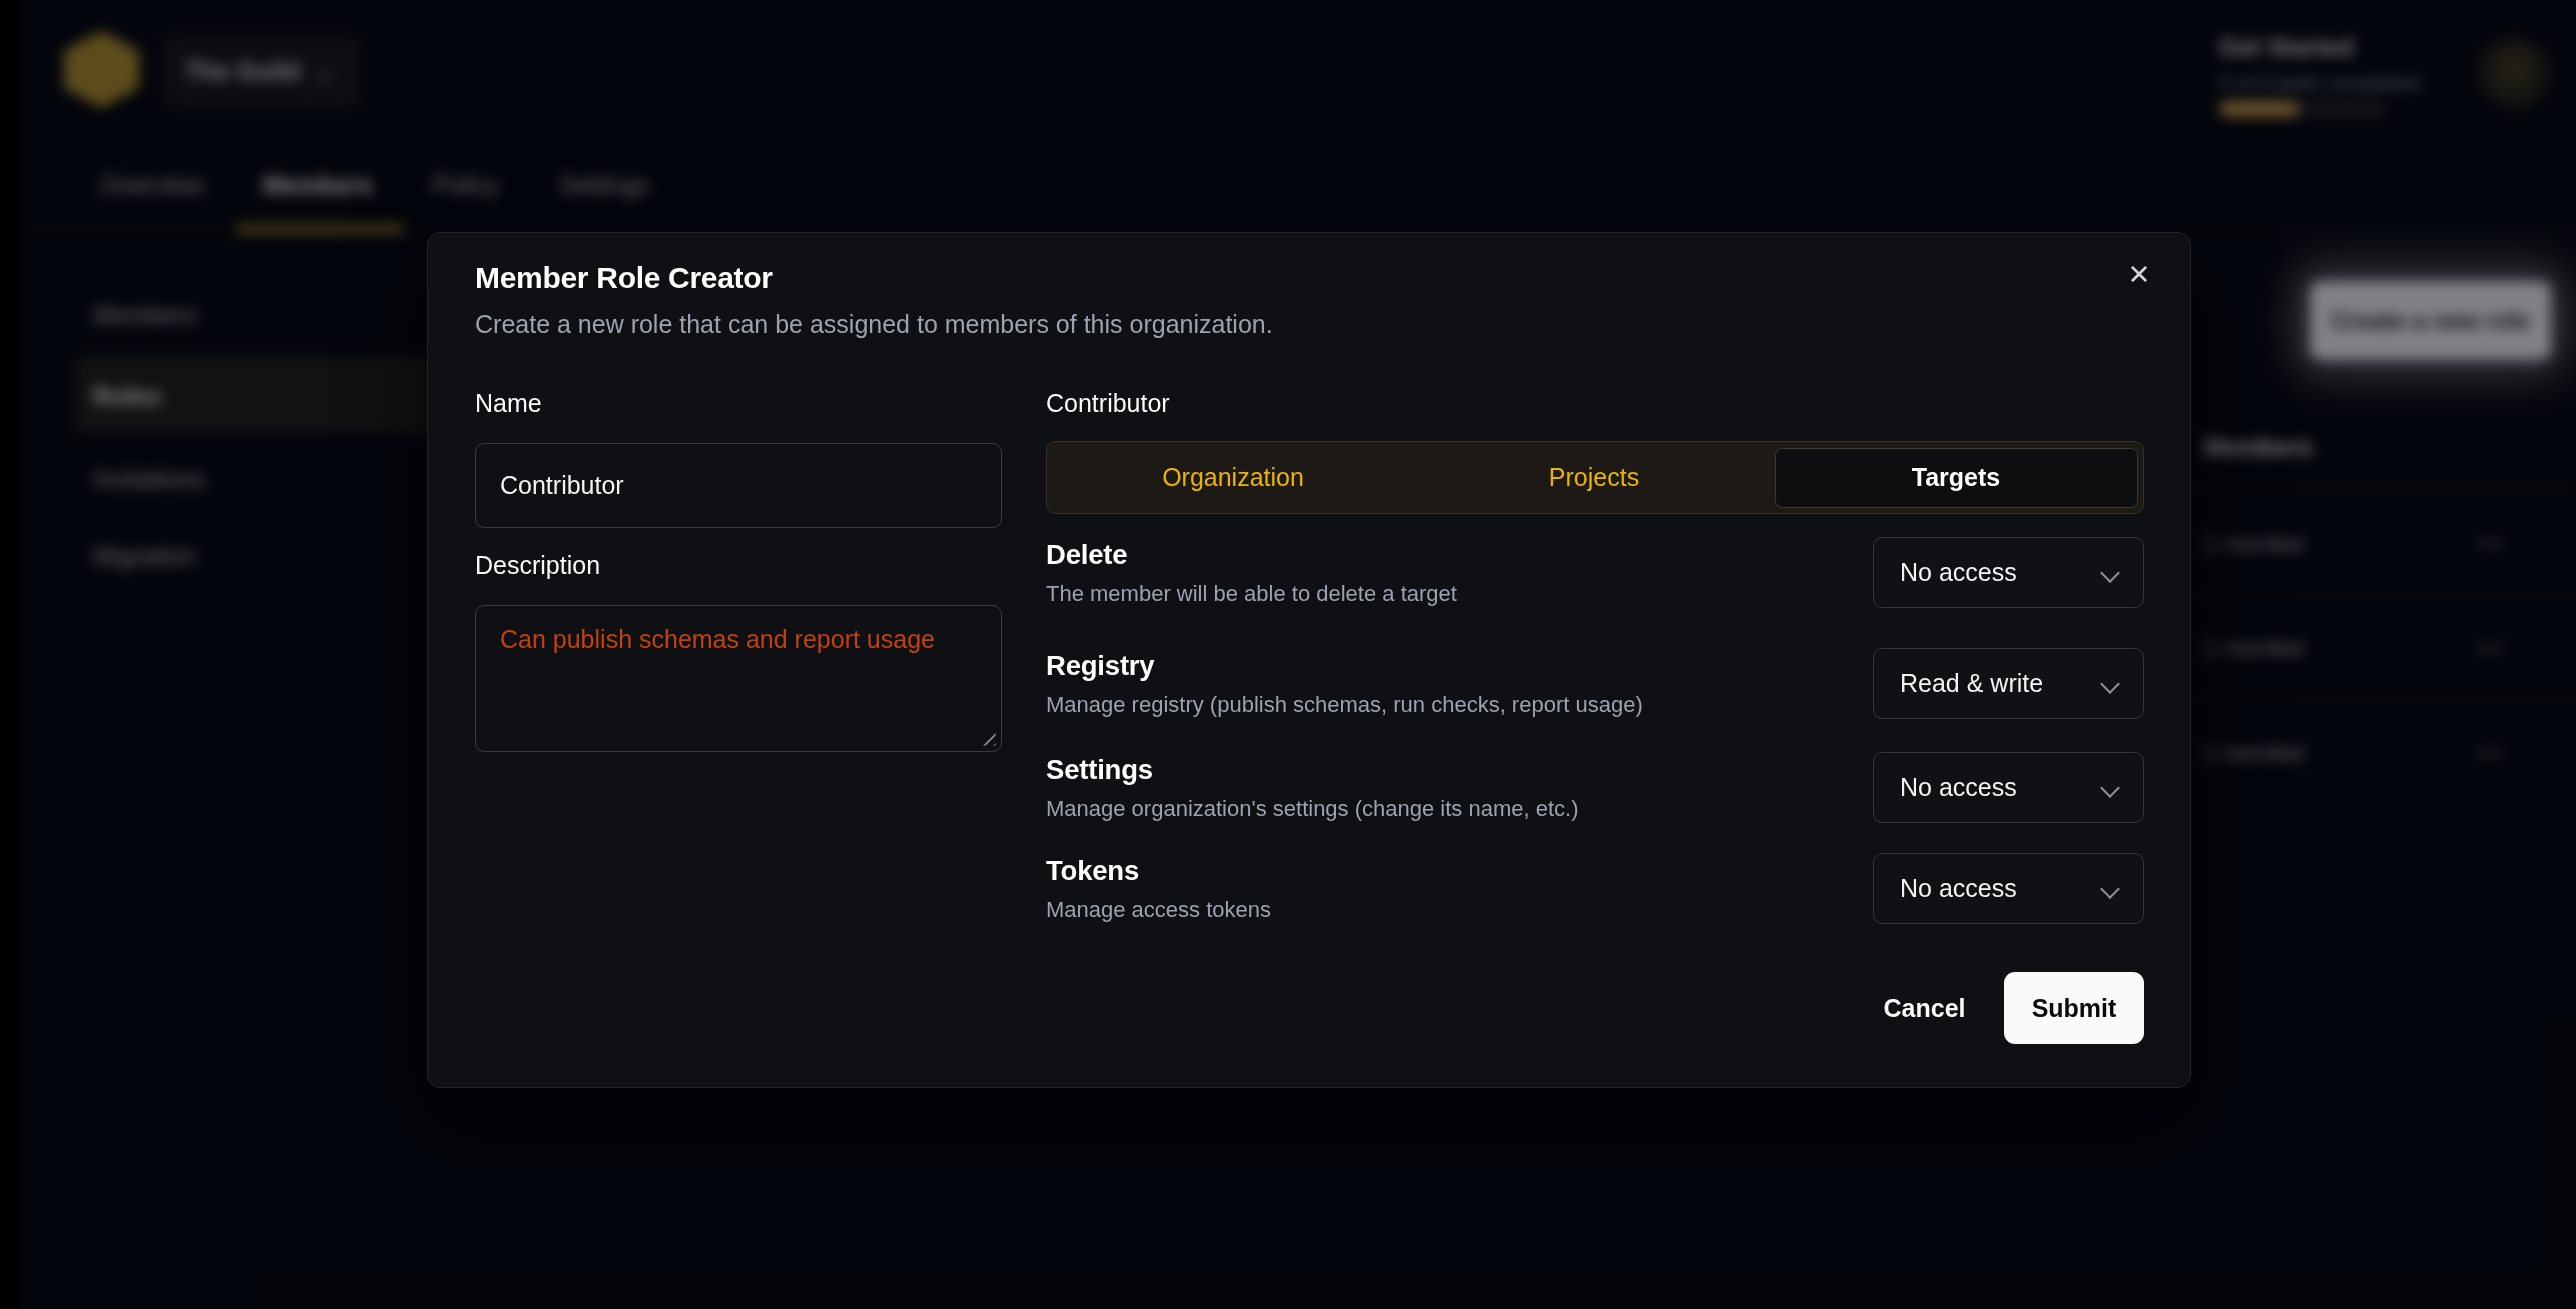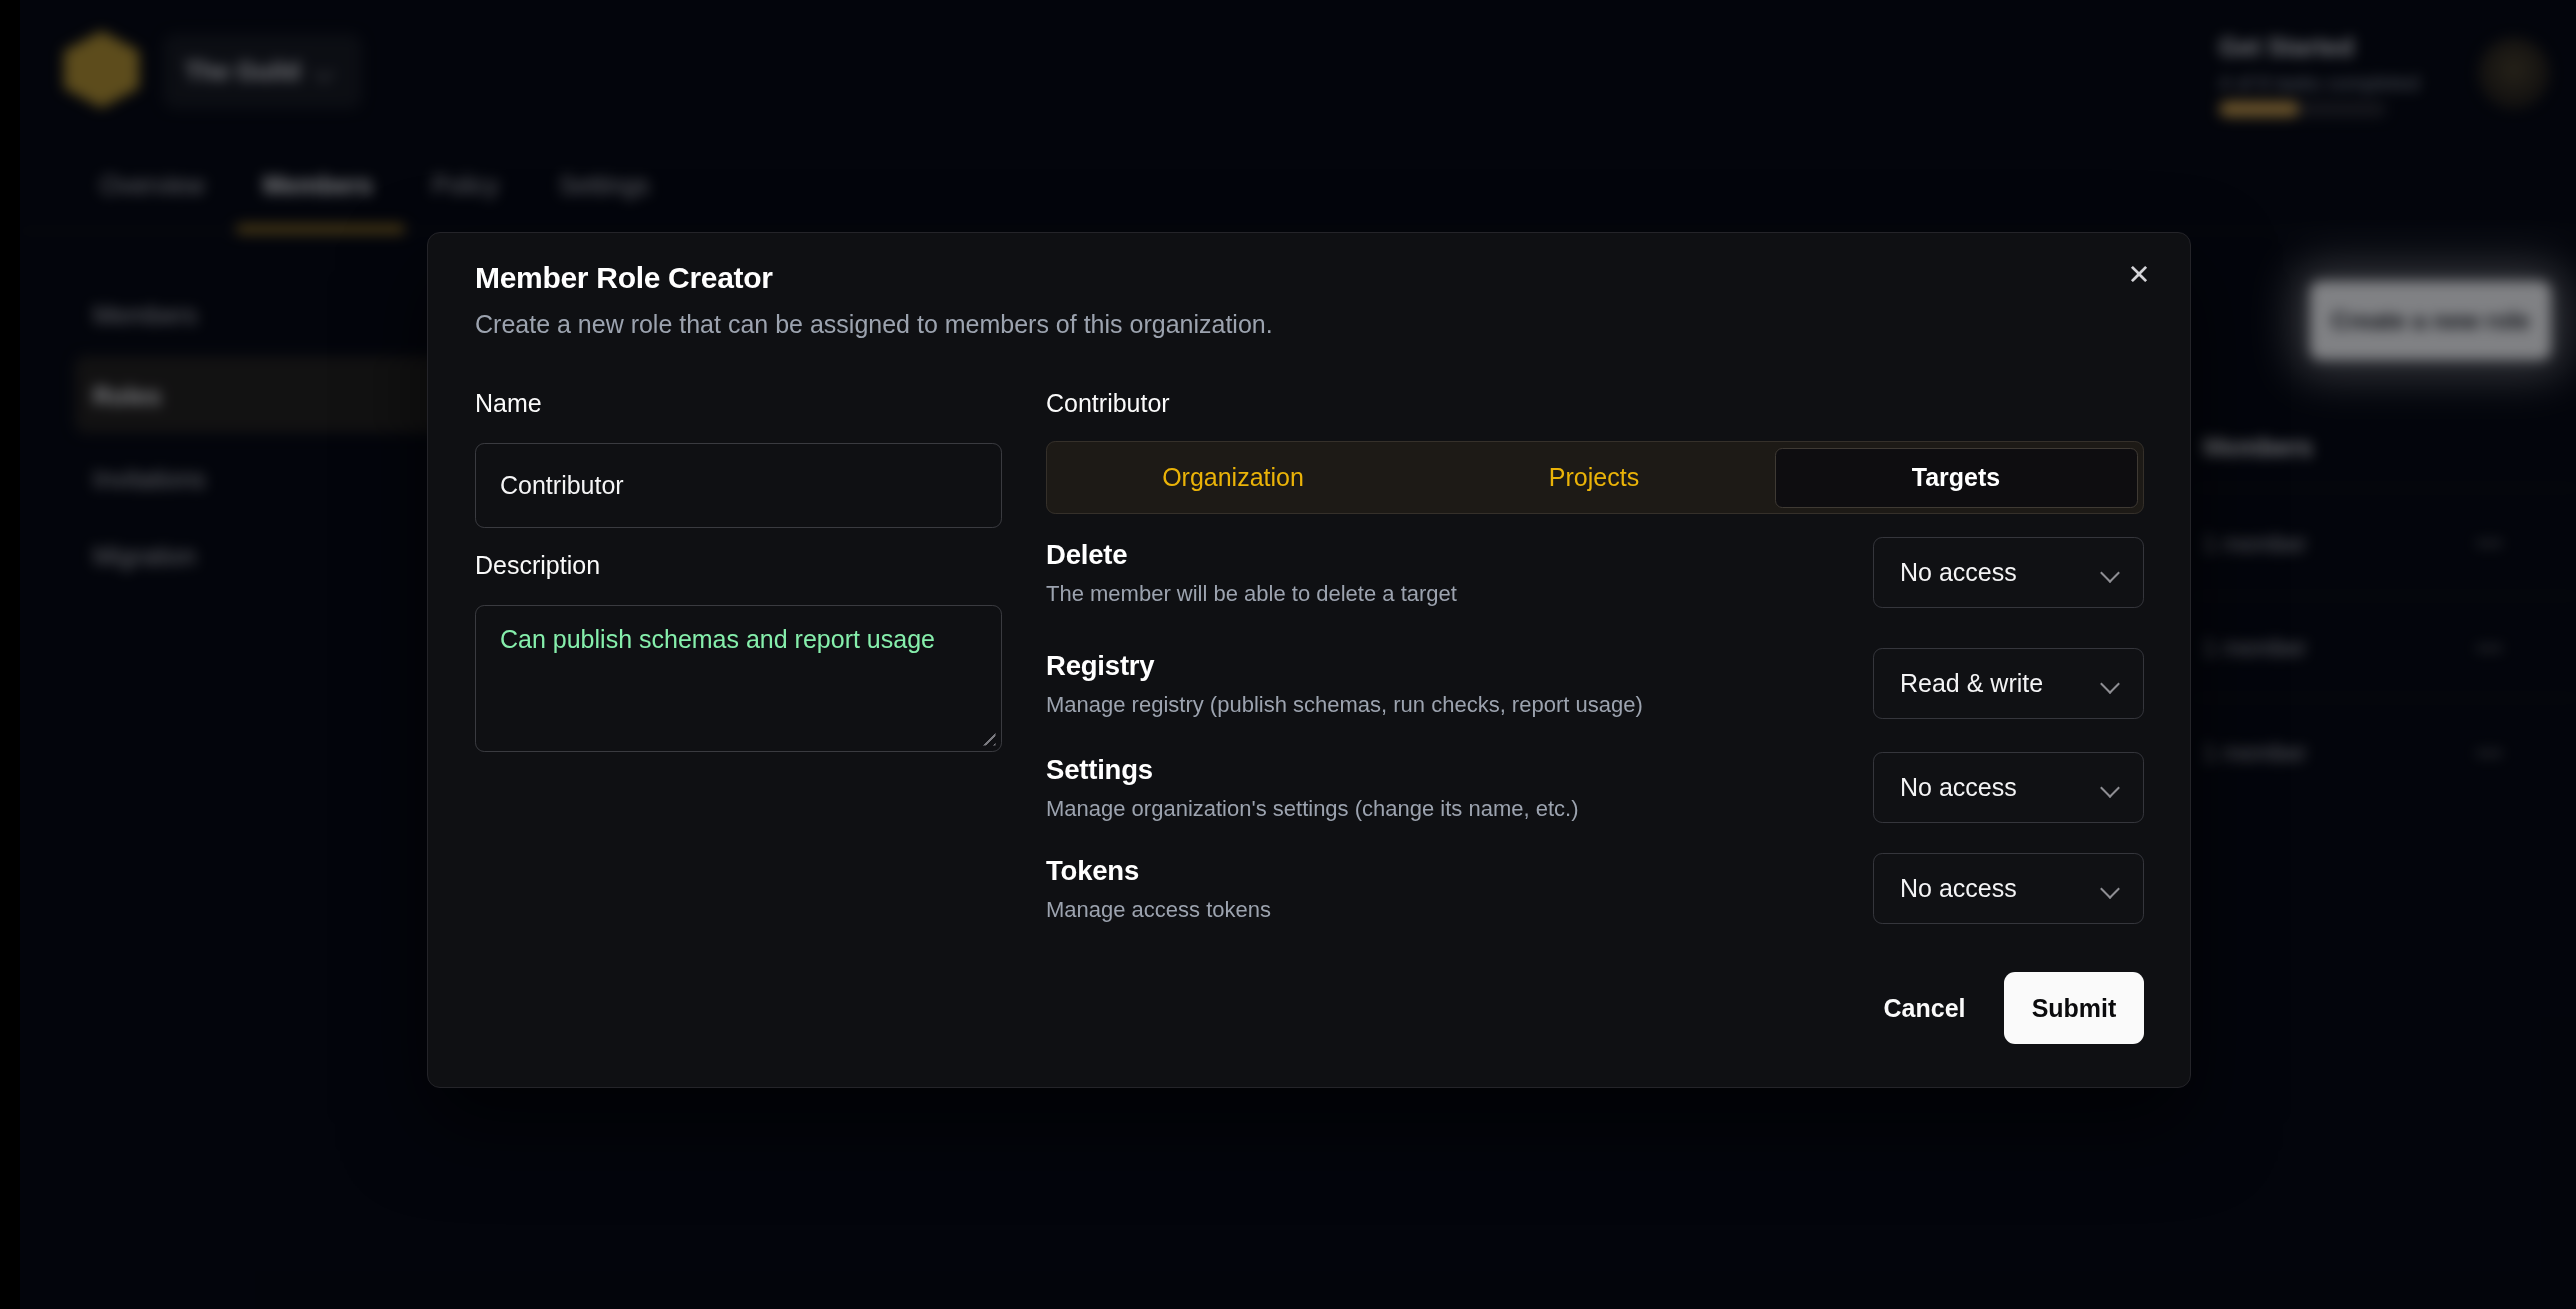--- a/index.html
+++ b/index.html
@@ -63,21 +63,21 @@
   .f-label{font-size:25px;font-weight:500;color:#fafafa;}
   .name-input{
     left:47px;top:210px;width:527px;height:85px;box-sizing:border-box;
     background:transparent;border:0.9px solid #3a3b40;border-radius:9.2px;
     color:#f4f4f5;font-size:25px;padding:0 24px;outline:none;
     font-family:"Liberation Sans","DejaVu Sans",sans-serif;
   }
   .desc-area{
     left:47px;top:372px;width:527px;height:147px;box-sizing:border-box;
     background:transparent;border:0.9px solid #3a3b40;border-radius:9.2px;
-    color:#86efac;font-size:25px;padding:16.5px 24px;outline:none;resize:none;
+    color:#c2410c;font-size:25px;padding:16.5px 24px;outline:none;resize:none;
     font-family:"Liberation Sans","DejaVu Sans",sans-serif;line-height:1.3;
   }
   .resize-handle{
     left:551px;top:496px;width:16.5px;height:16.5px;
     background:repeating-linear-gradient(315deg,#86868c 0 2.3px,transparent 2.3px 7.3px);
     clip-path:polygon(100% 0,100% 100%,0 100%);opacity:.9;
   }
   .tabstrip{
     left:618px;top:208px;width:1098px;height:73px;box-sizing:border-box;
     background:#1d1a16;border:0.9px solid #35302a;border-radius:9.2px;

